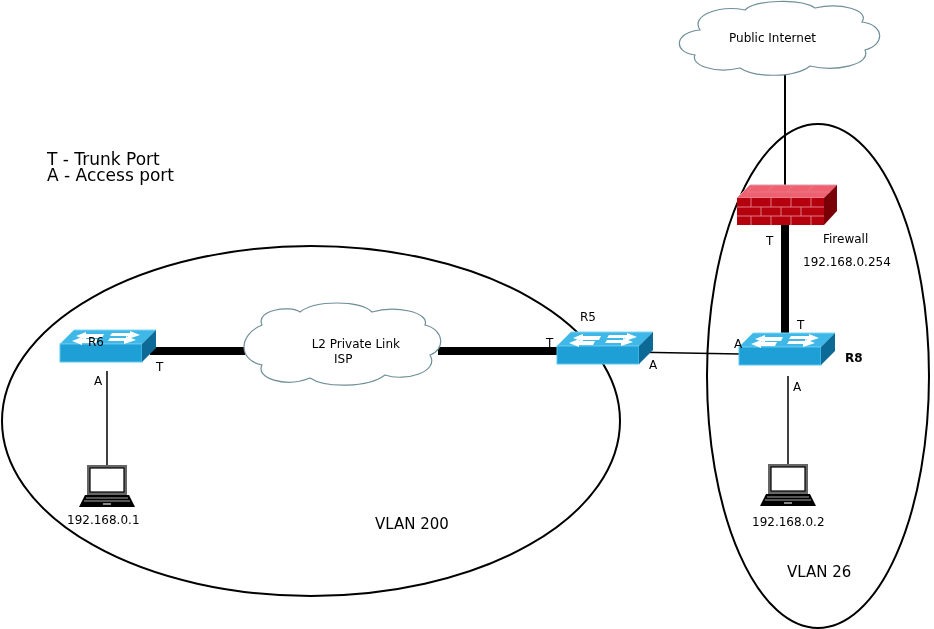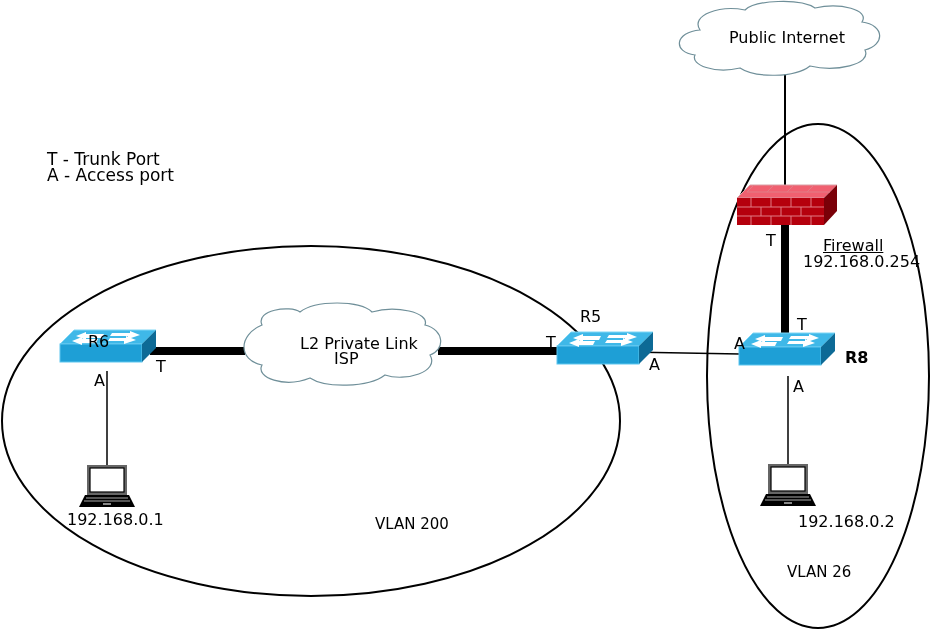--- a/index.html
+++ b/index.html
@@ -1,19 +1,19 @@
 <!DOCTYPE html>
 <html><head>
 <meta charset="utf-8">
 <style>
   html, body { margin: 0; padding: 0; background: #ffffff; }
   body { width: 934px; height: 629px; position: relative; overflow: hidden;
          font-family: "DejaVu Sans", sans-serif; color: #000; }
   #canvas { position: absolute; left: 0; top: 0; }
-  .lbl { position: absolute; font-size: 16px; line-height: 14px; white-space: nowrap; color: #000; }
+  .lbl { position: absolute; font-size: 12px; line-height: 14px; white-space: nowrap; color: #000; }
   .vlan { font-size: 15px; }
   .legend { position: absolute; left: 47px; top: 151px; font-size: 17px; line-height: 16px; }
   .center { text-align: right; }
 </style>
 </head>
 <body>
 
 <svg id="canvas" width="934" height="629" viewBox="0 0 934 629">
   <defs>
     <g id="switch-shape">
@@ -106,33 +106,33 @@
 <div class="legend">
   <div>T - Trunk Port</div>
   <div>A - Access port</div>
 </div>
 
 <div class="lbl" style="left:729px; top:31px;">Public Internet</div>
 <div class="lbl center" style="left:300px; top:337px; width:100px;">L2 Private Link</div>
 <div class="lbl" style="left:334px; top:352px;">ISP</div>
 
 <div class="lbl" style="left:766px; top:234px;">T</div>
-<div class="lbl" style="left:823px; top:239px;text-decoration:underline;">Firewall</div>
+<div class="lbl" style="left:823px; top:232px;">Firewall</div>
 <div class="lbl" style="left:803px; top:255px;">192.168.0.254</div>
 
 <div class="lbl" style="left:50px; top:335px;margin-left:38px;">R6</div>
 <div class="lbl" style="left:156px; top:360px;">T</div>
 <div class="lbl" style="left:94px; top:374px;">A</div>
 
 <div class="lbl" style="left:580px; top:310px;">R5</div>
 <div class="lbl" style="left:546px; top:336px;">T</div>
 <div class="lbl" style="left:649px; top:358px;">A</div>
 
 <div class="lbl" style="left:797px; top:318px;">T</div>
 <div class="lbl" style="left:734px; top:337px;">A</div>
 <div class="lbl" style="left:845px; top:351px;font-weight:bold;">R8</div>
 <div class="lbl" style="left:793px; top:380px;">A</div>
 
 <div class="lbl" style="left:67px; top:513px;">192.168.0.1</div>
-<div class="lbl" style="left:752px; top:515px;margin-left:46px;">192.168.0.2</div>
+<div class="lbl" style="left:752px; top:515px;">192.168.0.2</div>
 
 <div class="lbl vlan" style="left:375px; top:517px;">VLAN 200</div>
 <div class="lbl vlan" style="left:787px; top:565px;">VLAN 26</div>
 
 </body></html>

